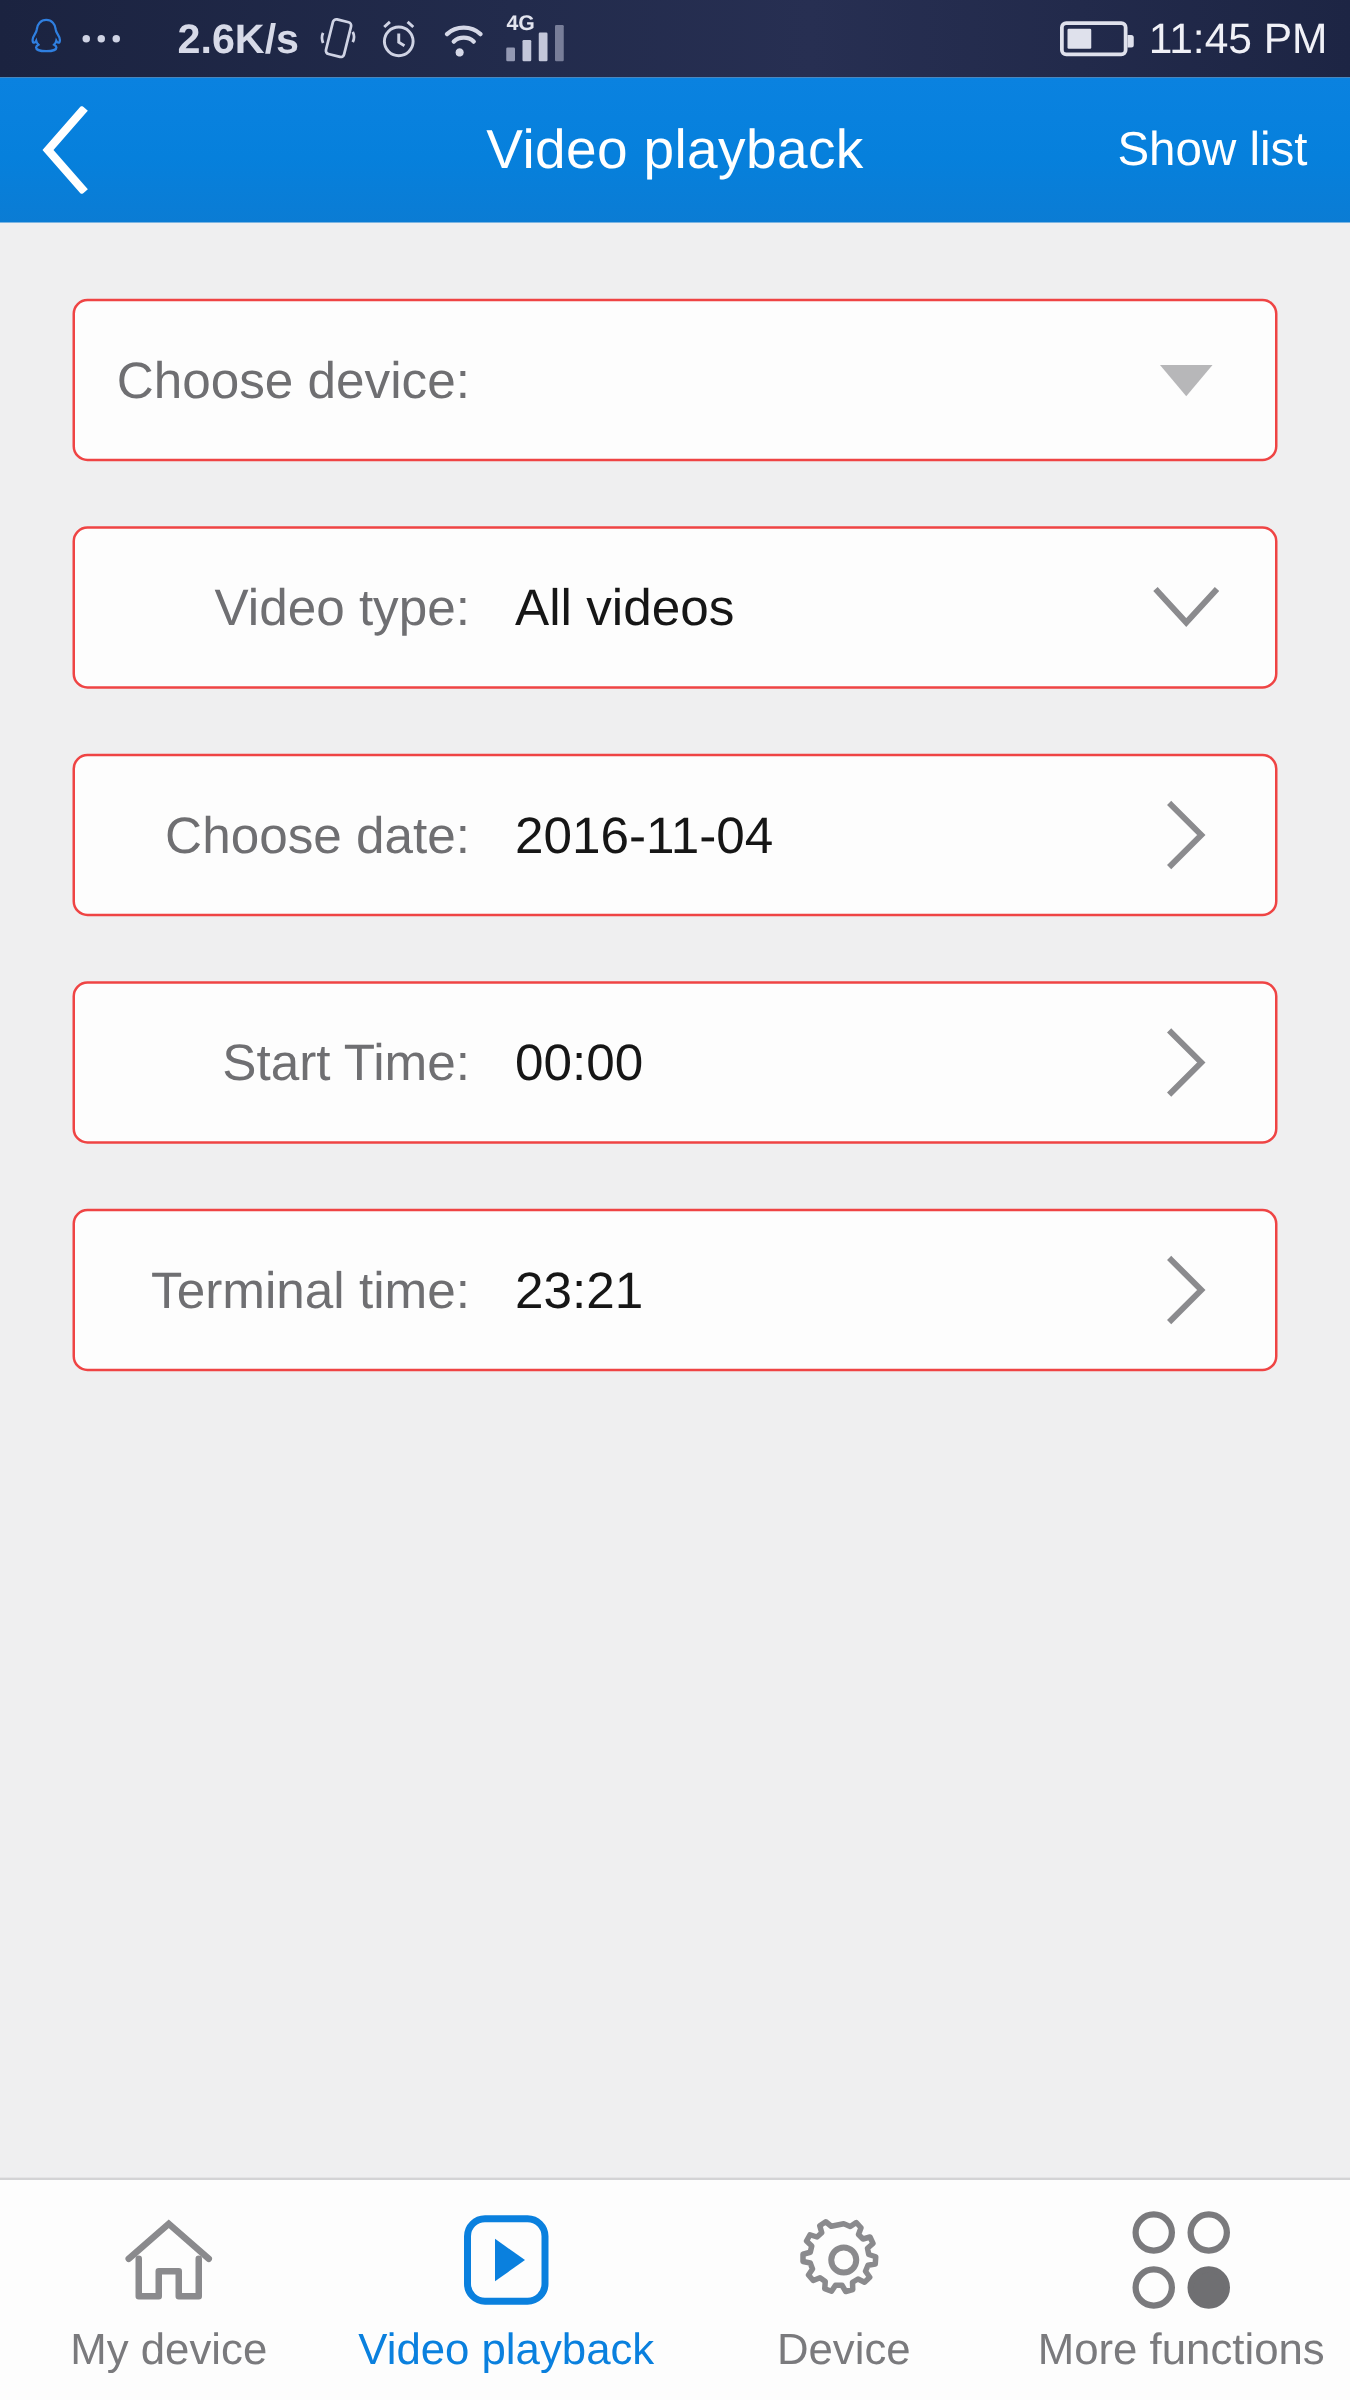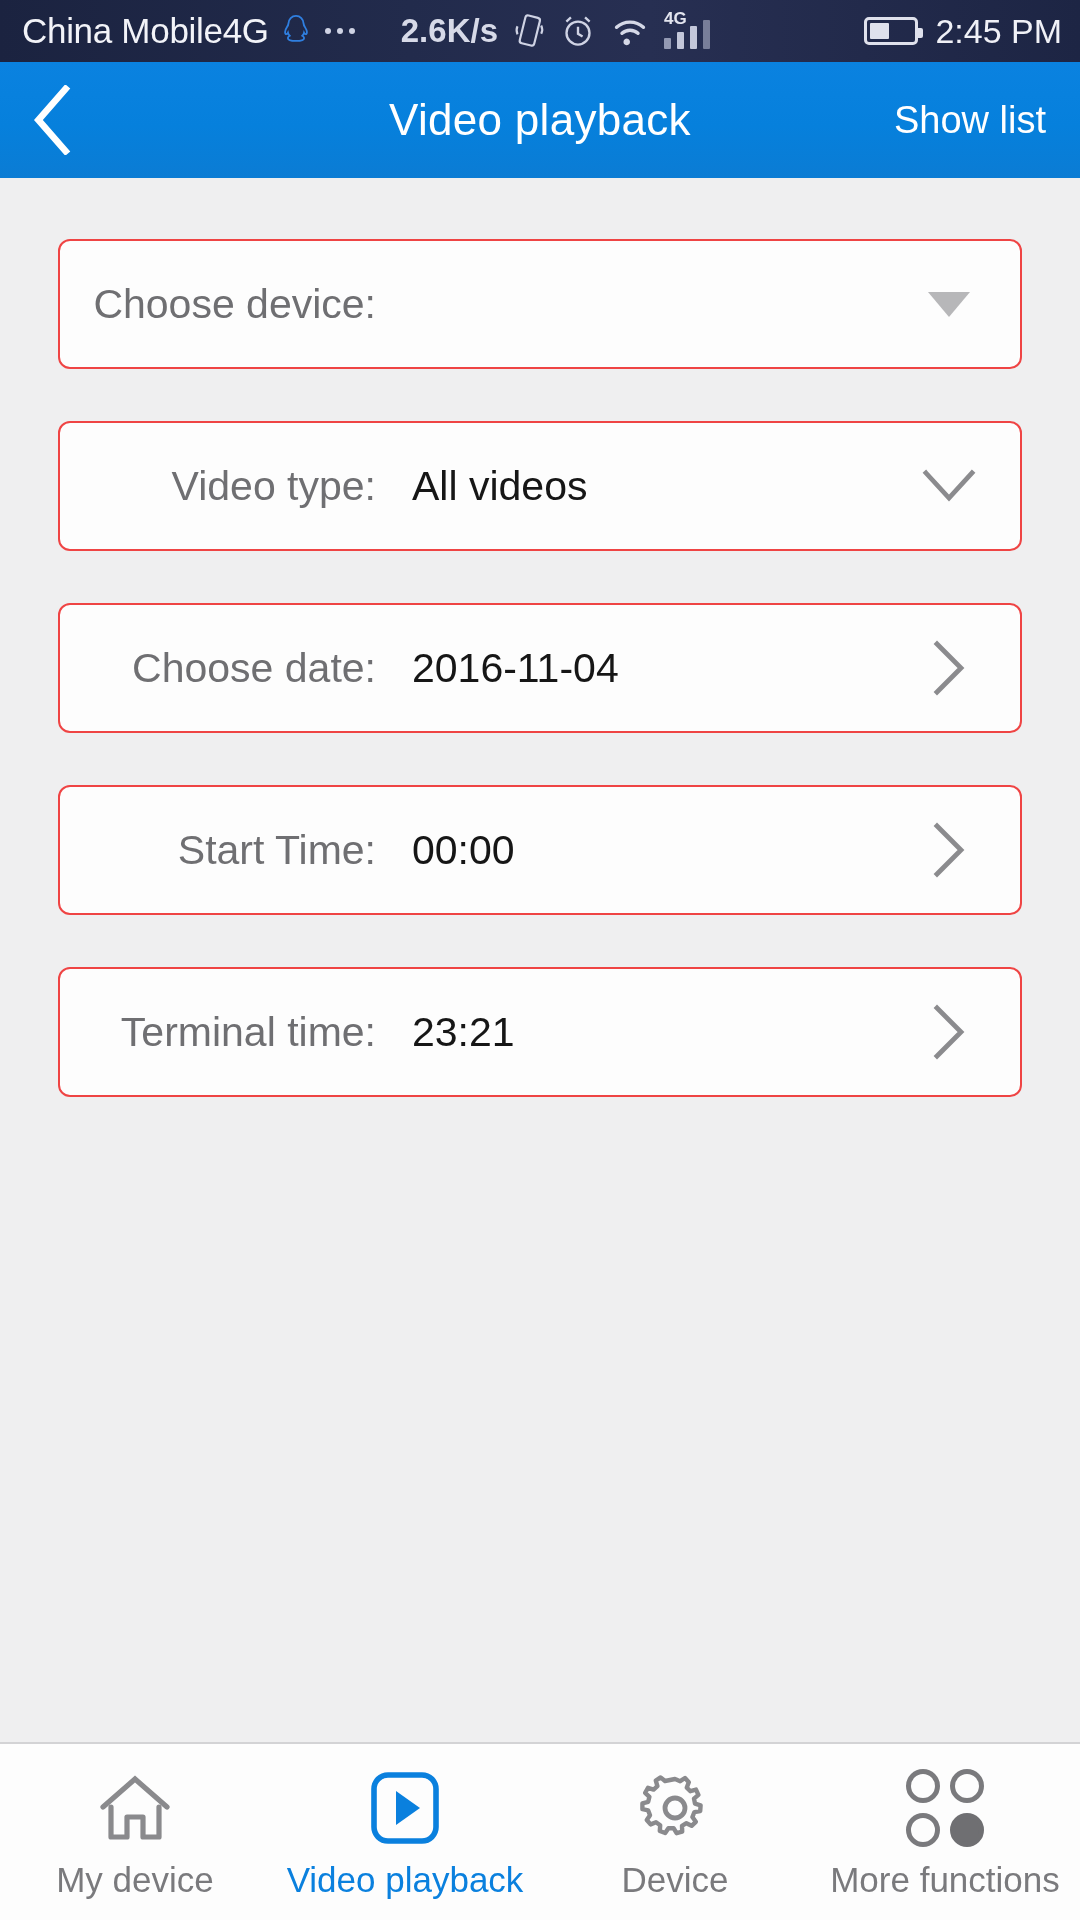--- a/index.html
+++ b/index.html
@@ -134,21 +134,20 @@
   .more-grid span { width:34px; height:34px; border-radius:50%; border:5px solid #7a7a7d; display:block; }
   .more-grid span.filled { background:#6f6f72; border-color:#6f6f72; }
 </style>
 </head>
 <body>
 
 <div id="screen">
 
   <div class="statusbar">
     <div class="sb-left">
-      <span class="sb-carrier">China Mobile4G</span>
       <svg class="qq-ico" viewBox="0 0 24 28">
         <path d="M12 1.6c3.6 0 6 2.8 6.2 6.1.1 1.2.5 2 1.2 3.1.9 1.4 1.6 2.6 1.6 4 0 1.1-.5 1.8-1.1 1.8-.5 0-.9-.4-1.3-1.2-.2.9-.7 1.8-1.4 2.5.9.5 1.5 1.1 1.5 1.8 0 1.4-2.6 2.5-6.7 2.5s-6.7-1.1-6.7-2.5c0-.7.6-1.3 1.5-1.8-.7-.7-1.2-1.6-1.4-2.5-.4.8-.8 1.2-1.3 1.2-.6 0-1.1-.7-1.1-1.8 0-1.4.7-2.6 1.6-4 .7-1.1 1.1-1.9 1.2-3.1C6 4.4 8.4 1.6 12 1.6z" fill="none" stroke="#2f7fe0" stroke-width="1.5"></path>
       </svg>
       <span class="sb-dots">
           <i></i>
           <i></i>
           <i></i>
         </span>
     </div>
 
@@ -181,21 +180,21 @@
           <b class="s2"></b>
           <b class="s3"></b>
           <b class="s4"></b>
       </span>
     </div>
 
     <div class="sb-right">
       <span class="batt">
           <i style="width: 45%;"></i>
         </span>
-      <span class="sb-time">2:45 PM</span>
+      <span class="sb-time">11:45 PM</span>
     </div>
   </div>
 
   <div class="header">
     <div class="back-btn">
       <svg width="44" height="70" viewBox="0 0 22 36">
         <path d="M18 2L4 18l14 16" fill="none" stroke="#ffffff" stroke-width="3.4" stroke-linecap="square" stroke-linejoin="miter"></path>
       </svg>
     </div>
     <div class="hdr-title">Video playback</div>

